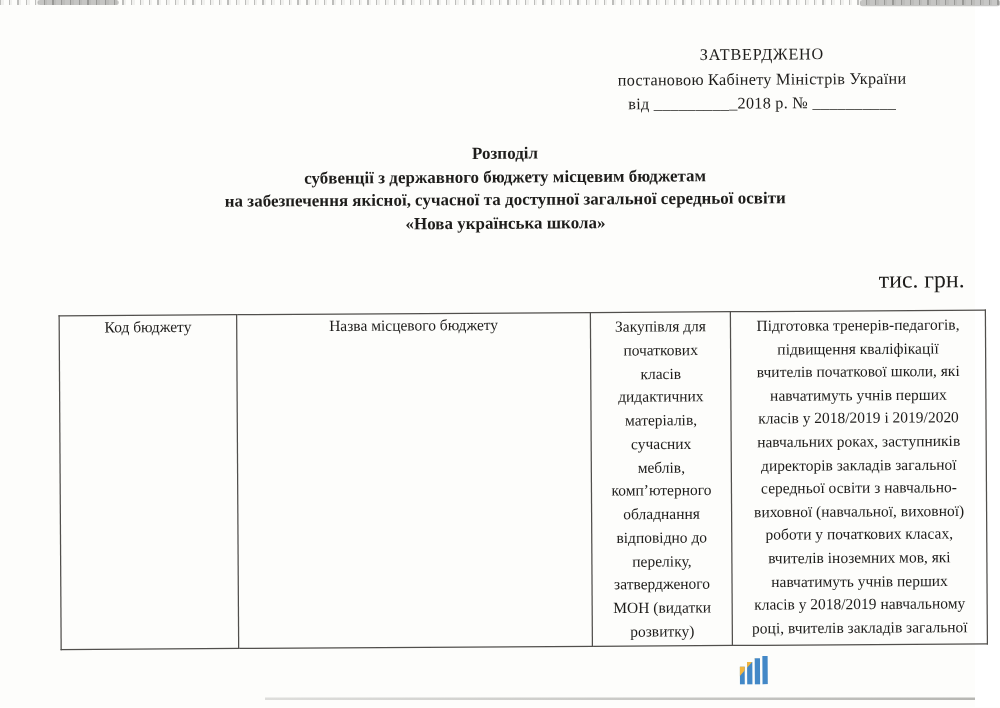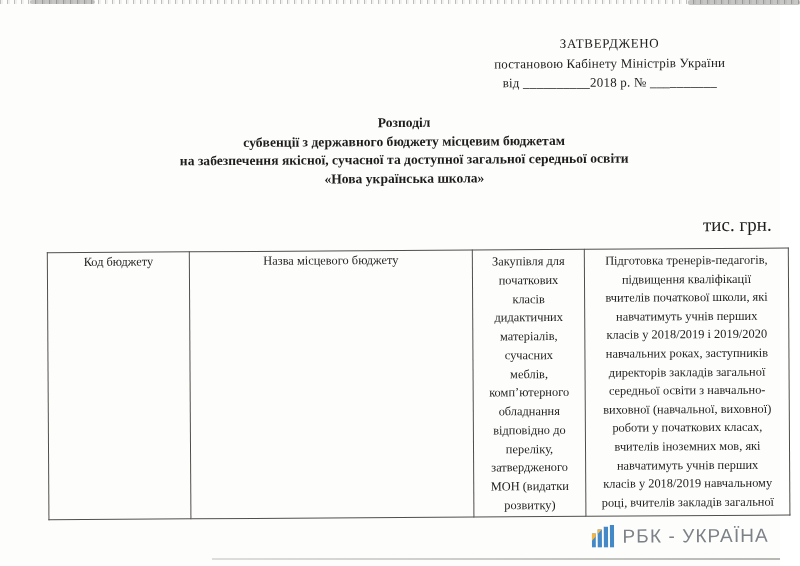--- a/index.html
+++ b/index.html
@@ -135,19 +135,18 @@
             <rect x="6.4" y="5" width="4.4" height="19"></rect>
             <rect x="12.8" y="2" width="4.4" height="22"></rect>
             <rect x="19.2" y="0" width="4.4" height="24"></rect>
           </clipPath>
         </defs>
         <g clip-path="url(#bars)">
           <rect x="0" y="0" width="24" height="24" fill="#4388c7"></rect>
           <path d="M0 0 L15 0 L0 17 Z" fill="#f4b63f"></path>
         </g>
       </svg>
-      <span class="wm-text">РБК - УКРАЇНА</span>
     </div>
 
   </div>
 
   <div class="scan-bottom-line"></div>
 </div>
 
 </body></html>

